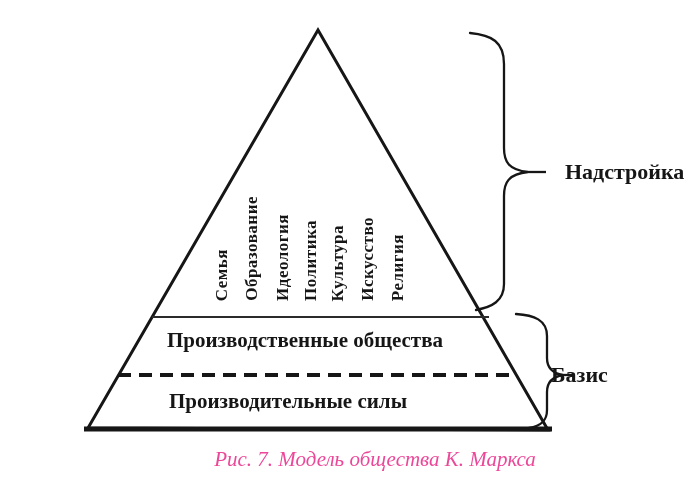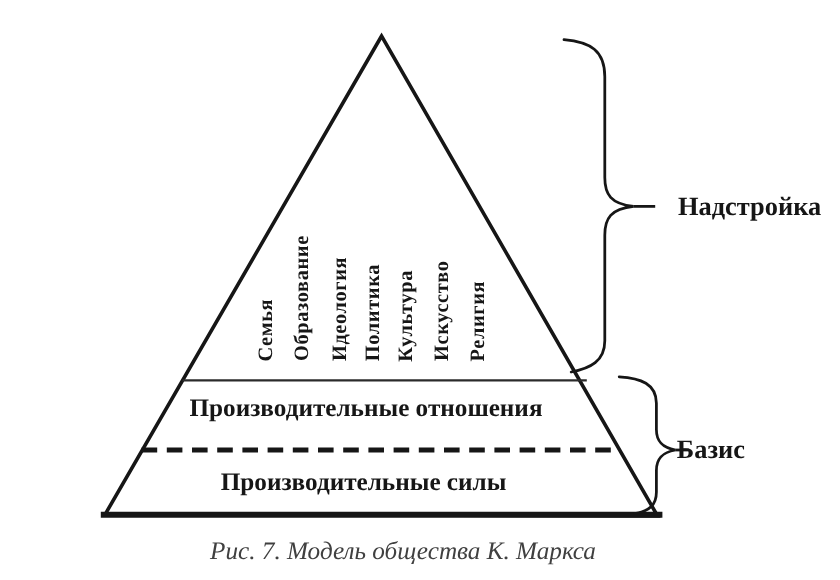--- a/index.html
+++ b/index.html
@@ -48,25 +48,26 @@
     font-size: 22px;
     line-height: 1.1;
     white-space: nowrap;
     color: #161616;
   }
   .caption {
     position: absolute;
     left: 175px;
     top: 448px;
     width: 400px;
+    text-align: center;
     font-style: italic;
     font-size: 21px;
     line-height: 1.1;
     white-space: nowrap;
-    color: #404040;
+    color: #ec4899;
   }
 </style>
 </head>
 <body>
 
 <div class="canvas">
 
   <svg class="diagram-svg" width="700" height="483" viewBox="0 0 700 483">
 
     <polygon points="318,30 88,428 548,430" fill="none" stroke="#161616" stroke-width="3" stroke-linejoin="miter"></polygon>
@@ -87,21 +88,21 @@
   </svg>
 
   <span class="vlabel" style="left:213px;">Семья</span>
   <span class="vlabel" style="left:243px;">Образование</span>
   <span class="vlabel" style="left:274px;">Идеология</span>
   <span class="vlabel" style="left:302px;">Политика</span>
   <span class="vlabel" style="left:329px;">Культура</span>
   <span class="vlabel" style="left:359px;">Искусство</span>
   <span class="vlabel" style="left:389px;">Религия</span>
 
-  <div class="layer-label" style="left:150px; top:329px; width:310px;">Производительные отношения</div>
-  <div class="layer-label" style="left:122px; top:390px; width:300px;text-align:right;">Производительные силы</div>
+  <div class="layer-label" style="left:150px; top:329px; width:310px;">Производственные общества</div>
+  <div class="layer-label" style="left:138px; top:390px; width:300px;">Производительные силы</div>
 
   <div class="side-label" style="left:565px; top:160px;">Надстройка</div>
-  <div class="side-label" style="left:564px; top:363px;">Базис</div>
+  <div class="side-label" style="left:551px; top:363px;">Базис</div>
 
   <div class="caption">Рис. 7. Модель общества К. Маркса</div>
 
 </div>
 
 </body></html>

